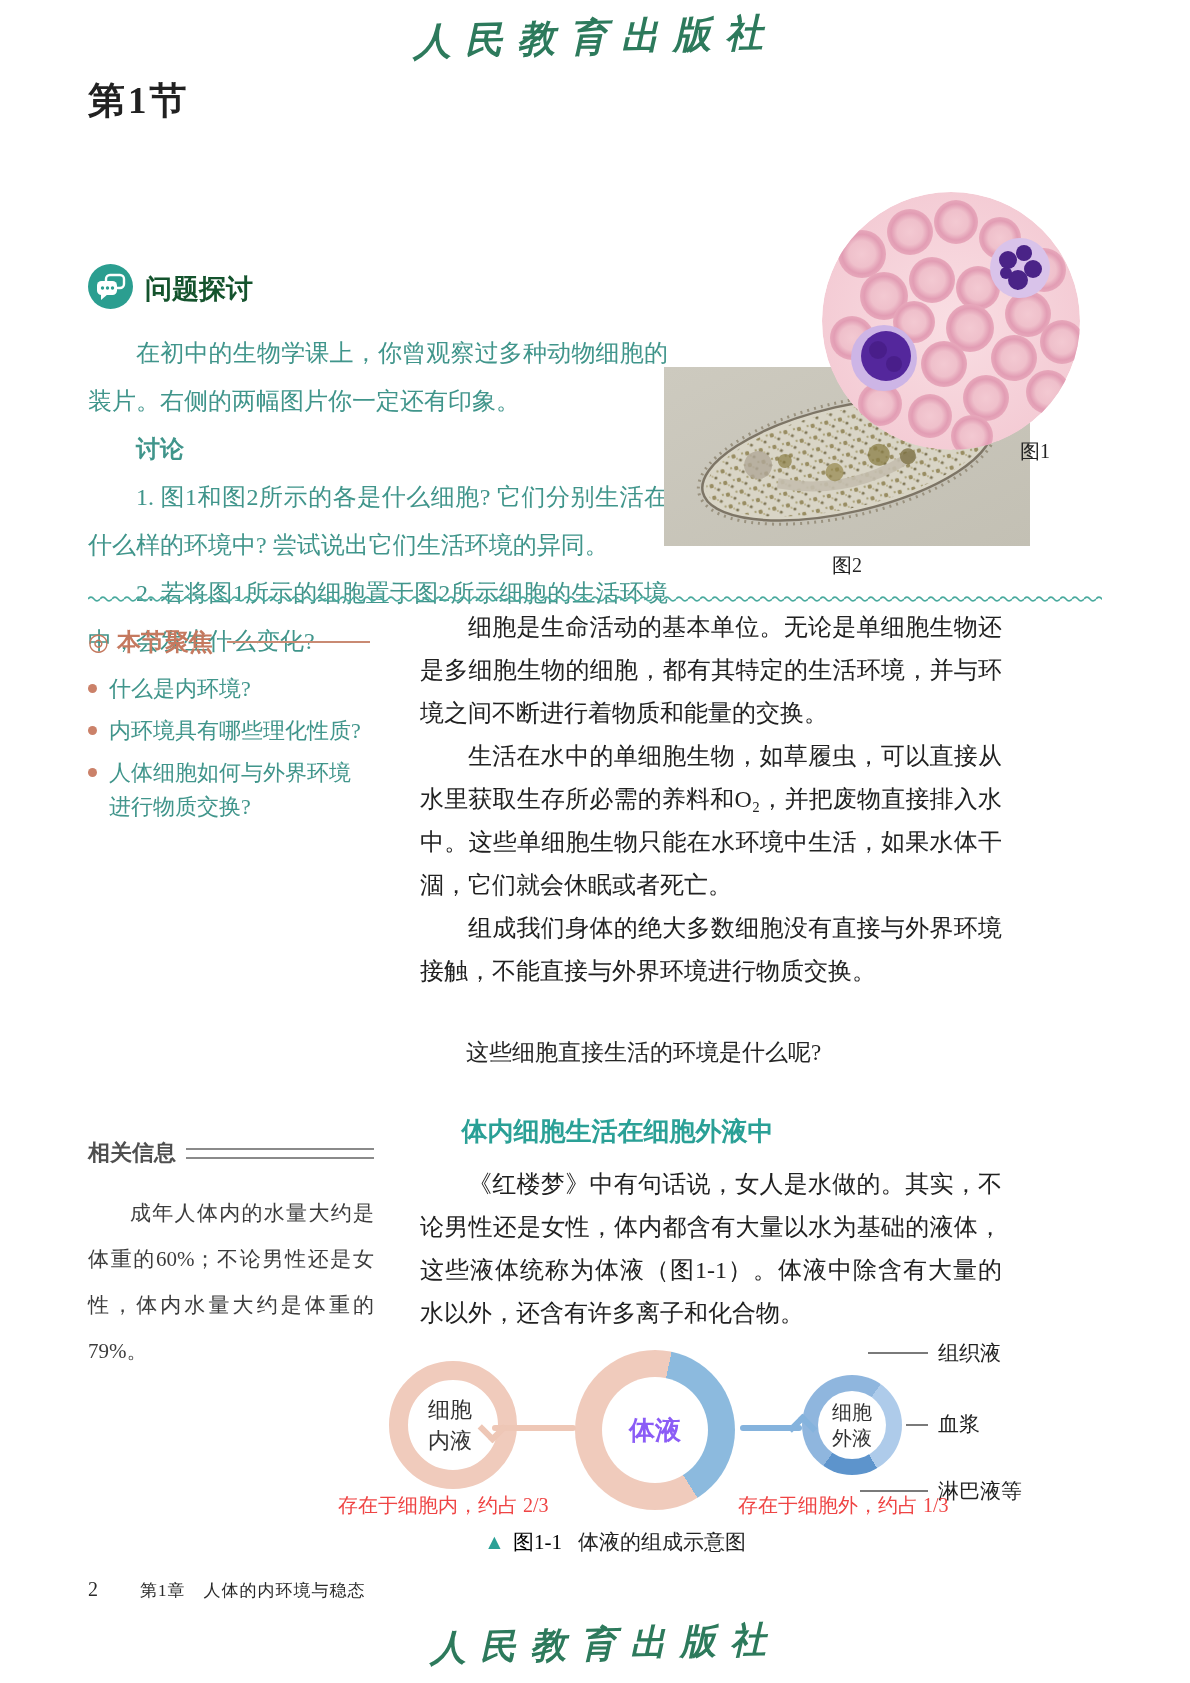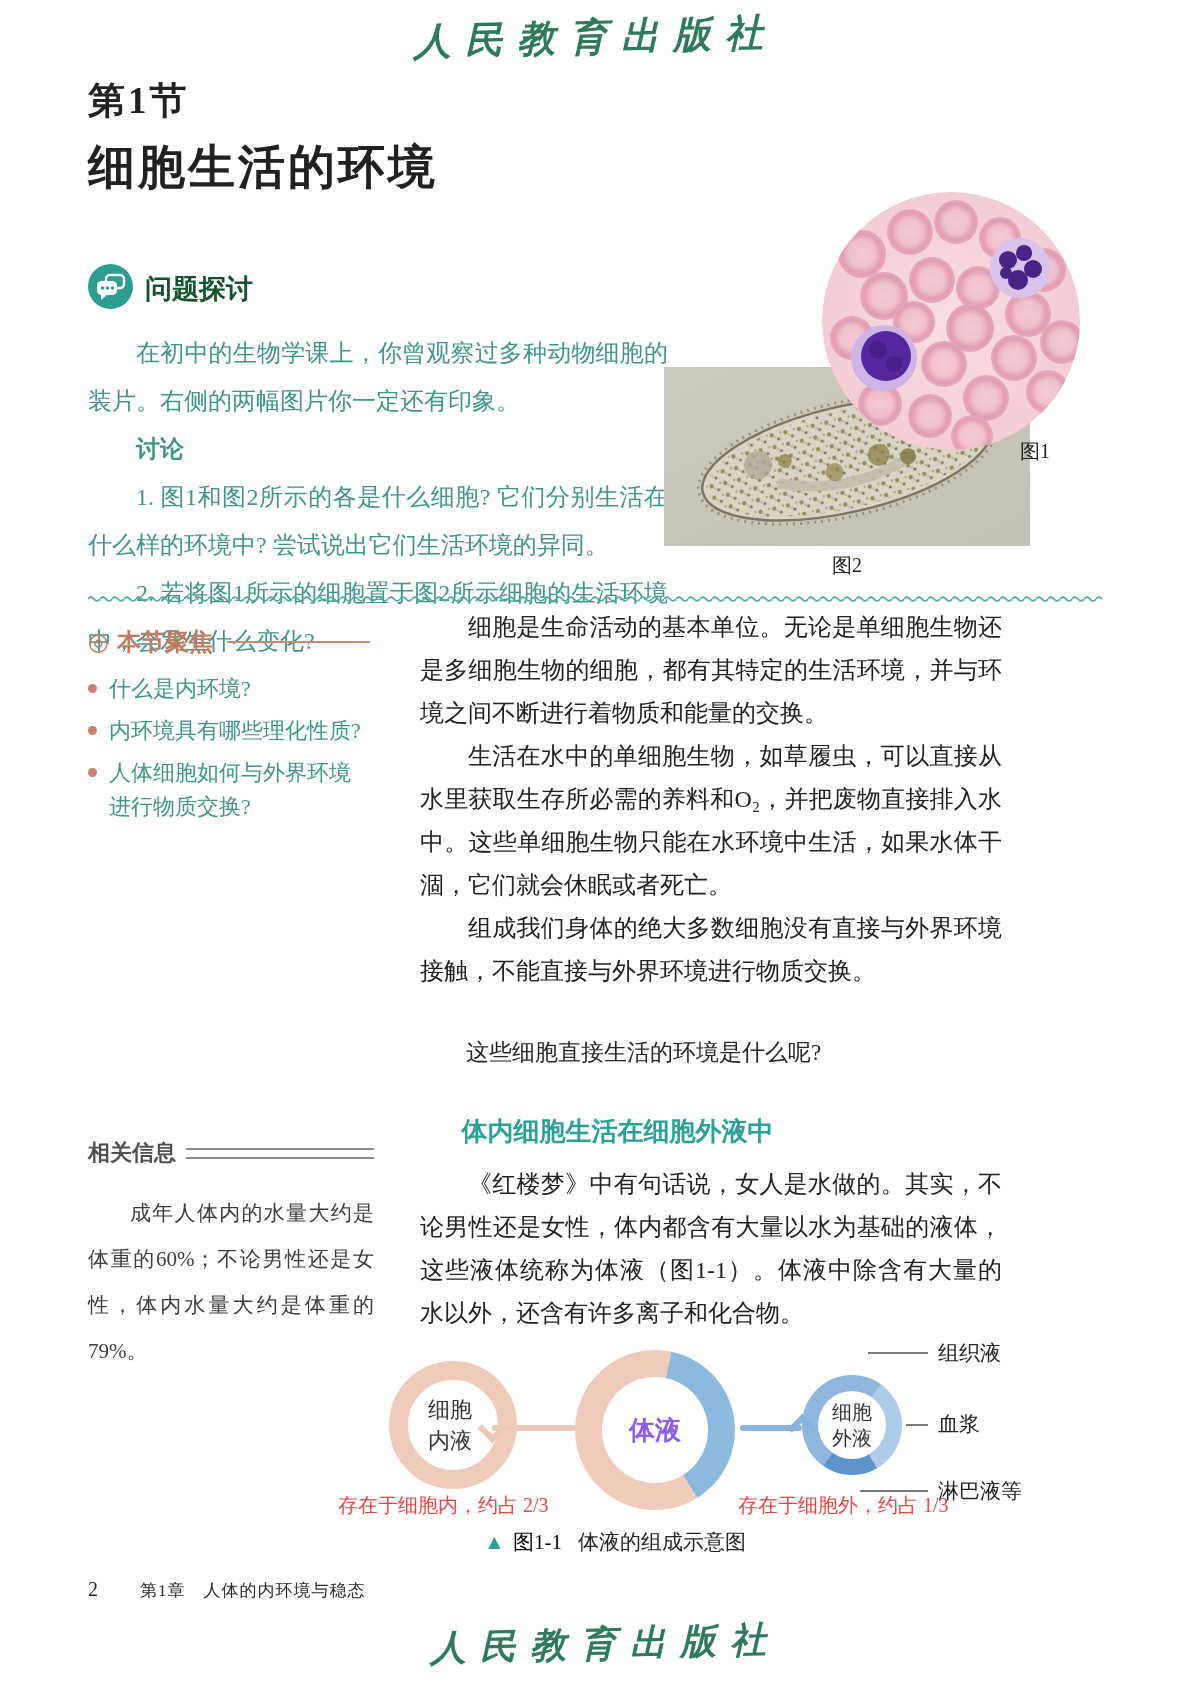--- a/index.html
+++ b/index.html
@@ -115,21 +115,20 @@
   #page-no{font-size:20px;}
   #chapter{font-size:17px;margin-left:42px;letter-spacing:1px;}
 </style>
 </head>
 <body>
 
 <div class="abs pub-logo" id="logo-top">人民教育出版社</div>
 
 <div class="abs" id="sec-head">
   <div id="sec-no">第1节</div>
-  <div id="sec-title">细胞生活的环境</div>
 </div>
 
 <div class="abs" id="problem">
   <div class="p-head">
     <span>
       <svg width="45" height="45" viewBox="0 0 45 45">
         <circle cx="22.5" cy="22.5" r="22.5" fill="#2b9e90"></circle>
         <rect x="18" y="11" width="18" height="13" rx="4" fill="none" stroke="#ffffff" stroke-width="2.4"></rect>
         <rect x="9" y="17" width="20" height="14" rx="4.5" fill="#ffffff"></rect>
         <path d="M13 30 L13 36 L20 30 Z" fill="#ffffff"></path>

